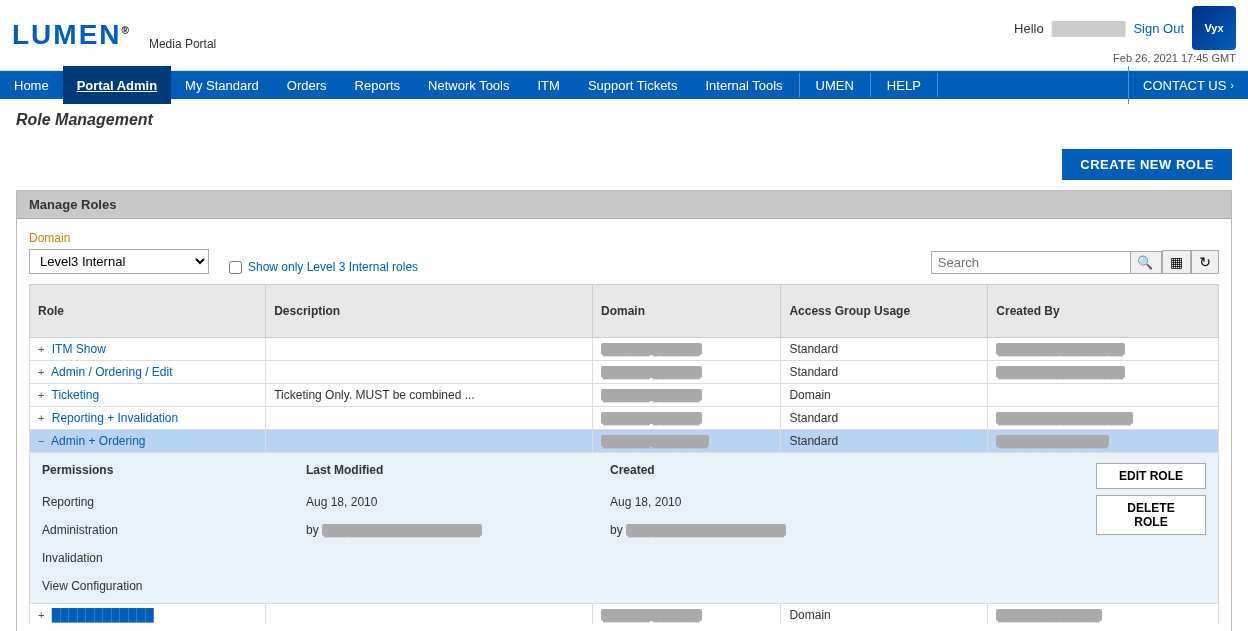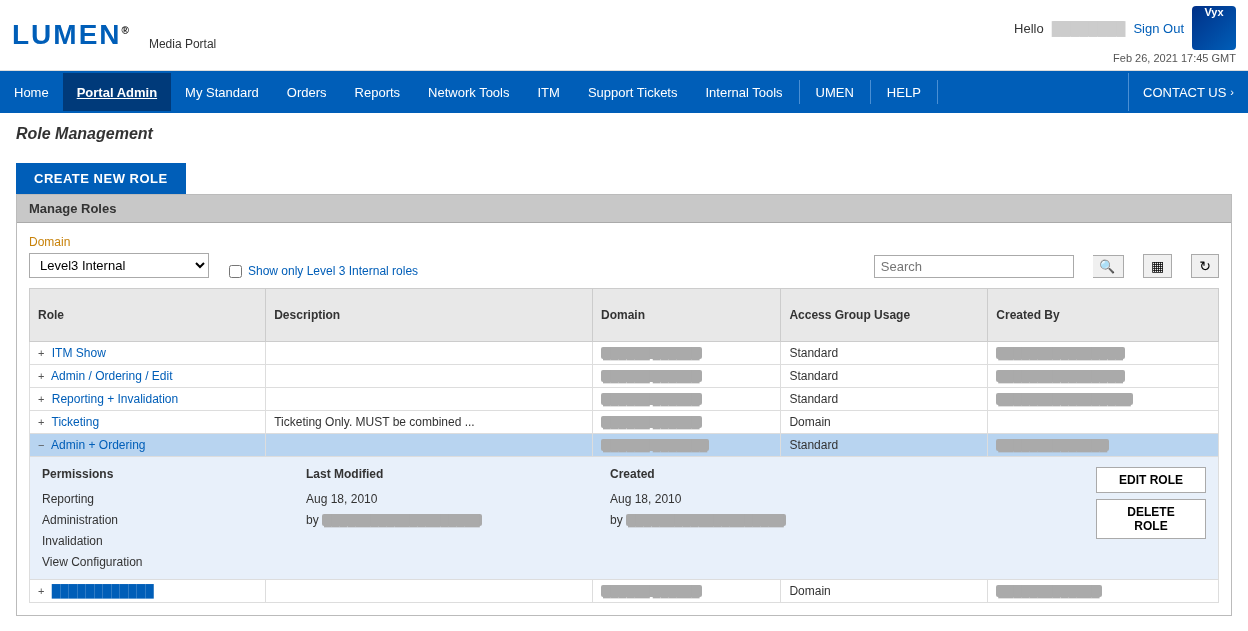--- a/index.html
+++ b/index.html
@@ -24,31 +24,31 @@
     .logo-text span { color: #005EB8; }
     .portal-title { font-size: 12px; color: #333; font-weight: normal; }
     .header-right { display: flex; flex-direction: column; align-items: flex-end; gap: 2px; }
     .header-user { display: flex; align-items: center; gap: 8px; font-size: 13px; }
     .header-user a { color: #005EB8; text-decoration: none; }
     .header-datetime { font-size: 11px; color: #555; }
     .logo-badge {
       width: 44px; height: 44px;
       background: linear-gradient(135deg, #003087, #005EB8);
       border-radius: 4px;
-      display: flex; justify-content: center;
+      display: flex; align-items: center; justify-content: center;
       color: #fff; font-size: 11px; font-weight: bold;
     }
 
     
     .main-nav {
       background: #005EB8;
       display: flex;
       align-items: center;
       padding: 0;
-      height: 42px;
+      height: 28px;
     }
     .nav-item {
       color: #fff;
       padding: 0 14px;
       height: 38px;
       display: flex; align-items: center;
       font-size: 13px;
       cursor: pointer;
       white-space: nowrap;
       text-decoration: none;
@@ -56,21 +56,21 @@
     }
     .nav-item.active { background: #003a7a; font-weight: bold; text-decoration: underline; }
     .nav-separator { width: 1px; background: #4a8fd4; height: 24px; margin: 0 2px; }
     .nav-item.contact { margin-left: auto; border-left: 1px solid #4a8fd4; }
     .nav-arrow { font-size: 11px; margin-left: 4px; }
 
     
     .page-content { padding: 12px 16px; }
     .page-title { font-size: 16px; font-weight: bold; margin-bottom: 20px; color: #333; font-style: italic; }
 
-    .create-btn-row { display: flex; }
+    .create-btn-row { display: flex; justify-content: flex-end; margin-bottom: 10px; }
     .create-btn {
       background: #005EB8;
       color: #fff;
       border: none;
       padding: 8px 18px;
       font-size: 13px;
       font-weight: bold;
       cursor: pointer;
       letter-spacing: 0.5px;
     }
@@ -103,21 +103,21 @@
       font-size: 13px;
       border: 1px solid #aaa;
       background: #fff;
       width: 180px;
       cursor: pointer;
     }
     .checkbox-area { display: flex; align-items: center; gap: 6px; margin-left: 20px; align-self: flex-end; }
     .checkbox-area input[type="checkbox"] { cursor: pointer; }
     .checkbox-label { font-size: 12px; color: #005EB8; }
     .left-controls { display: flex; align-items: flex-end; gap: 0; }
-    .right-controls { display: flex; align-items: center; gap: 19px; }
+    .right-controls { display: flex; align-items: center; gap: 0; }
     .search-box {
       padding: 3px 6px;
       border: 1px solid #aaa;
       font-size: 13px;
       width: 200px;
     }
     .search-btn {
       background: #f0f0f0;
       border: 1px solid #aaa;
       border-left: none;
@@ -160,21 +160,21 @@
       color: #aaa;
       border-radius: 2px;
       font-size: 11px;
       padding: 0 2px;
       user-select: none;
     }
 
     
     .detail-row td { background: #e8f0fa; padding: 10px 12px; }
     .detail-grid { display: grid; grid-template-columns: 260px 300px 300px auto; gap: 4px; }
-    .detail-col { display: flex; flex-direction: column; gap: 7px; }
+    .detail-col { display: flex; flex-direction: column; gap: 14px; }
     .detail-col-header { font-weight: bold; font-size: 12px; margin-bottom: 4px; }
     .detail-col-value { font-size: 12px; }
     .detail-actions { display: flex; flex-direction: column; gap: 6px; align-items: flex-end; justify-content: flex-start; margin-left: auto; }
     .action-btn {
       background: #fff;
       border: 1px solid #aaa;
       padding: 5px 14px;
       font-size: 12px;
       font-weight: bold;
       cursor: pointer;
@@ -290,37 +290,37 @@
               </td>
               <td></td>
               <td><span class="blurred-text">██████ ██████</span></td>
               <td>Standard</td>
               <td><span class="blurred-text">████████████████</span></td>
             </tr>
 
             <tr>
               <td>
                 <span class="expand-icon">+</span>
+                <a class="role-link">Ticketing</a>
+              </td>
+              <td>Ticketing Only. MUST be combined ...</td>
+              <td><span class="blurred-text">██████ ██████</span></td>
+              <td>Domain</td>
+              <td></td>
+            </tr>
+
+            <tr>
+              <td>
+                <span class="expand-icon">+</span>
                 <a class="role-link">Reporting + Invalidation</a>
               </td>
               <td></td>
               <td><span class="blurred-text">██████ ██████</span></td>
               <td>Standard</td>
               <td><span class="blurred-text">█████████████████</span></td>
-            </tr>
-
-            <tr>
-              <td>
-                <span class="expand-icon">+</span>
-                <a class="role-link">Ticketing</a>
-              </td>
-              <td>Ticketing Only. MUST be combined ...</td>
-              <td><span class="blurred-text">██████ ██████</span></td>
-              <td>Domain</td>
-              <td></td>
             </tr>
 
             <tr class="selected-row">
               <td>
                 <span class="expand-icon">−</span>
                 <a class="role-link">Admin + Ordering</a>
               </td>
               <td></td>
               <td><span class="blurred-text">██████ ███████</span></td>
               <td>Standard</td>

